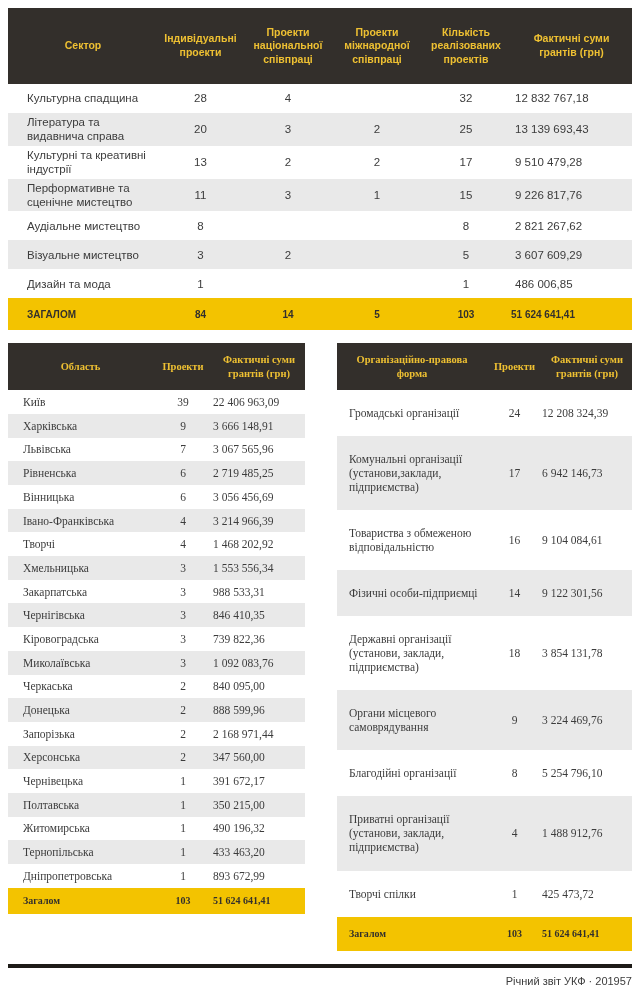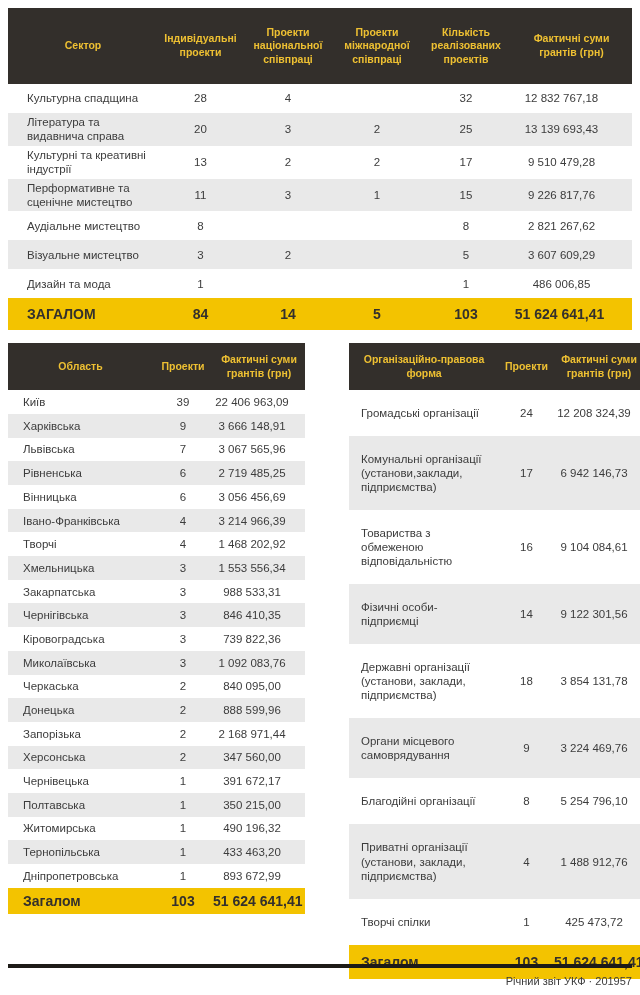--- a/index.html
+++ b/index.html
@@ -34,31 +34,31 @@
     padding: 4px 3px;
   }
   .sector-table tbody td {
     font-size: 11.5px; line-height: 1.25;
     height: 29px; vertical-align: middle;
     padding: 2px 4px;
   }
   .sector-table tbody tr:nth-of-type(even) td { background: var(--row-stripe); }
   .c-label { text-align: left; padding-left: 19px !important; }
   .c-num { text-align: center; white-space: nowrap; }
-  .c-amount { text-align: center; padding-right: 24px !important; white-space: nowrap; }
+  .c-amount { text-align: left; padding-right: 24px !important; white-space: nowrap; }
 
   .total-row td {
     background: var(--accent-yellow) !important;
     color: #33302c; font-weight: bold;
-    font-size: 14px; vertical-align: middle;
+    font-size: 10px; vertical-align: middle;
   }
   .sector-table .total-row td { height: 32px; }
 
   
-  .bottom-wrap { display: flex; align-items: flex-start; gap: 44px; }
+  .bottom-wrap { display: flex; align-items: flex-start; gap: 32px; font-family: Liberation Serif, serif; }
   .small-table thead th {
     background: var(--table-header-bg);
     color: var(--table-header-text);
     font-size: 10.5px; font-weight: bold; line-height: 1.3;
     height: 47px; text-align: center; vertical-align: middle;
     padding: 4px 4px;
   }
   .small-table tbody td { font-size: 11.5px; line-height: 1.22; vertical-align: middle; }
   .small-table tbody tr:nth-of-type(even) td { background: var(--row-stripe); }
 

